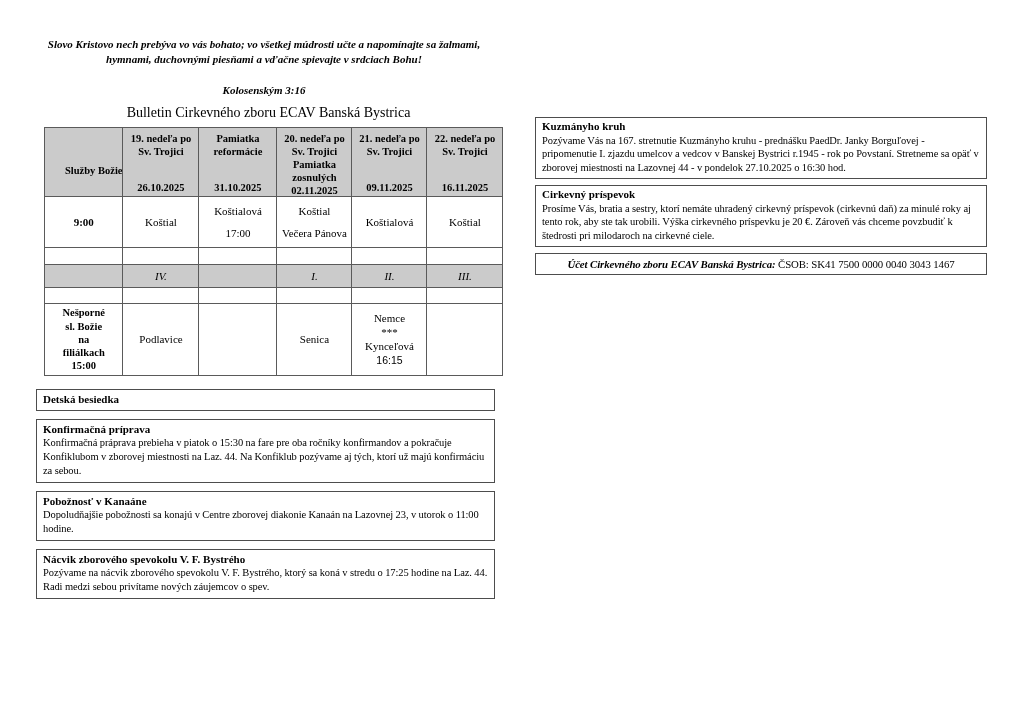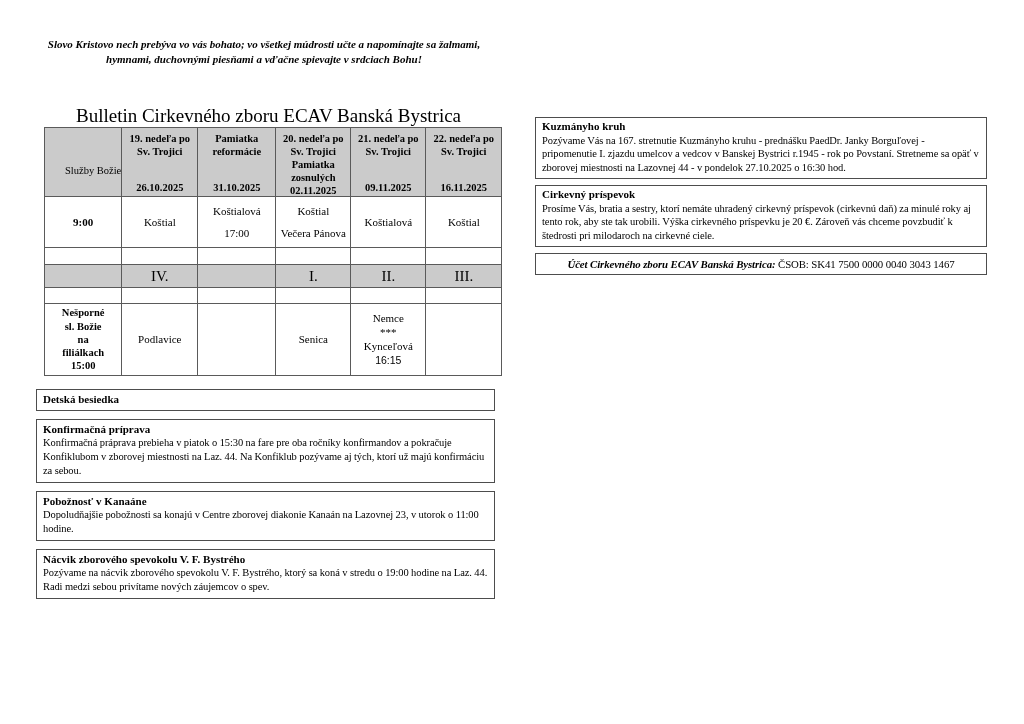--- a/index.html
+++ b/index.html
@@ -8,53 +8,53 @@
     font-family:"Liberation Serif", serif;overflow:hidden;
   }
   .quote{
     position:absolute;left:24px;top:37px;width:480px;text-align:center;
     font-weight:bold;font-style:italic;font-size:11px;line-height:15px;
   }
   .quote .qline{white-space:nowrap;}
   .quote-ref{margin-top:16px;}
   .title{
     position:absolute;left:44px;top:105px;width:449px;text-align:center;
-    font-size:19px;white-space:nowrap;
+    font-size:14px;white-space:nowrap;
   }
   table.schedule{
     position:absolute;left:44px;top:127px;border-collapse:collapse;table-layout:fixed;
   }
   table.schedule td{
     border:1px solid var(--table-border,#5a5a5a);text-align:center;vertical-align:middle;
     padding:0;overflow:hidden;
   }
   .gray{background:var(--header-gray,#cbcbcb);}
   tr.r-header{height:69px;}
   tr.r-main{height:51px;}
   tr.r-sp1{height:17px;}
   tr.r-off{height:23px;}
   tr.r-sp2{height:16px;}
   tr.r-vesper{height:72px;}
   .corner-label{
-    padding-top:16px;font-weight:normal;font-size:10.5px;line-height:13px;white-space:nowrap;margin-left:20px;
+    padding-top:16px;font-weight:bold;font-size:10.5px;line-height:13px;white-space:nowrap;margin-left:20px;
   }
   .hcell{
     display:flex;flex-direction:column;justify-content:space-between;
     height:62px;padding:3px 0 2px;font-weight:bold;font-size:10.5px;line-height:13px;
   }
   .hcell .hline{white-space:nowrap;}
   .hdate{font-weight:bold;white-space:nowrap;}
   .time-label{font-weight:bold;font-size:11px;}
   .cell-lines{
     display:flex;flex-direction:column;align-items:center;justify-content:center;
     gap:9px;font-size:11px;line-height:13px;
   }
   .cell-lines.tight{gap:1px;}
   .sans-time{font-family:"Liberation Sans", sans-serif;font-size:10.5px;}
-  .off-cell{font-size:15px;}
+  .off-cell{font-size:11px;font-style:italic;}
   .vesper-label{
     font-weight:bold;font-size:10.5px;line-height:13.2px;
   }
   .right-col{position:absolute;left:535px;top:117px;width:452px;}
   .left-col{position:absolute;left:36px;top:389px;width:459px;}
   .box{
     box-sizing:border-box;width:100%;border:1px solid var(--box-border,#4d4d4d);
     padding:2px 6px 4px;margin-bottom:6px;font-size:10.5px;line-height:13.5px;
     letter-spacing:-0.1px;
   }
@@ -62,20 +62,21 @@
   .box-heading{font-weight:bold;font-size:11px;letter-spacing:0;}
   .accounts{text-align:center;padding:3px 4px;line-height:14px;font-size:10.8px;}
   .accounts .b{font-weight:bold;font-style:italic;}
 </style>
 </head>
 <body>
 
 <div class="quote">
   <div class="qline">Slovo Kristovo nech prebýva vo vás bohato; vo všetkej múdrosti učte a napomínajte sa žalmami,</div>
   <div class="qline">hymnami, duchovnými piesňami a vďačne spievajte v srdciach Bohu!</div>
+  <div class="quote-ref">Kolosenským 3:16</div>
 </div>
 
 <div class="title">Bulletin Cirkevného zboru ECAV Banská Bystrica</div>
 
 <table class="schedule">
   <colgroup>
     <col style="width:69px">
       <col style="width:76px">
       <col style="width:78px">
     <col style="width:75px">
@@ -251,15 +252,15 @@
   <div class="box">
     <div class="box-heading">Konfirmačná príprava</div>
     <div class="box-body">Konfirmačná práprava prebieha v piatok o 15:30 na fare pre oba ročníky konfirmandov a pokračuje Konfiklubom v zborovej miestnosti na Laz. 44. Na Konfiklub pozývame aj tých, ktorí už majú konfirmáciu za sebou.</div>
   </div>
   <div class="box">
     <div class="box-heading">Pobožnosť v Kanaáne</div>
     <div class="box-body">Dopoludňajšie pobožnosti sa konajú v Centre zborovej diakonie Kanaán na Lazovnej 23, v utorok o 11:00 hodine.</div>
   </div>
   <div class="box">
     <div class="box-heading">Nácvik zborového spevokolu V. F. Bystrého</div>
-    <div class="box-body">Pozývame na nácvik zborového spevokolu V. F. Bystrého, ktorý sa koná v stredu o 19:00 hodine na Laz. 44. Radi medzi sebou privítame nových záujemcov o spev.</div>
+    <div class="box-body">Pozývame na nácvik zborového spevokolu V. F. Bystrého, ktorý sa koná v stredu o 17:25 hodine na Laz. 44. Radi medzi sebou privítame nových záujemcov o spev.</div>
   </div>
 </div>
 
 </body></html>

